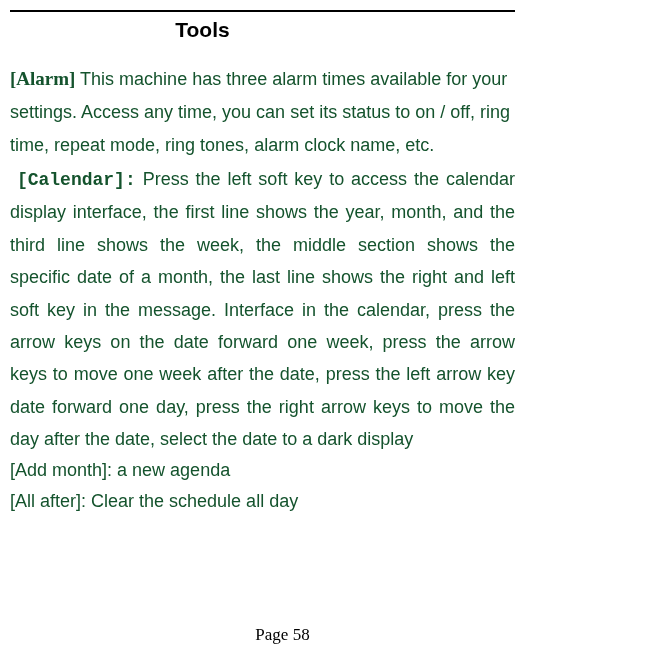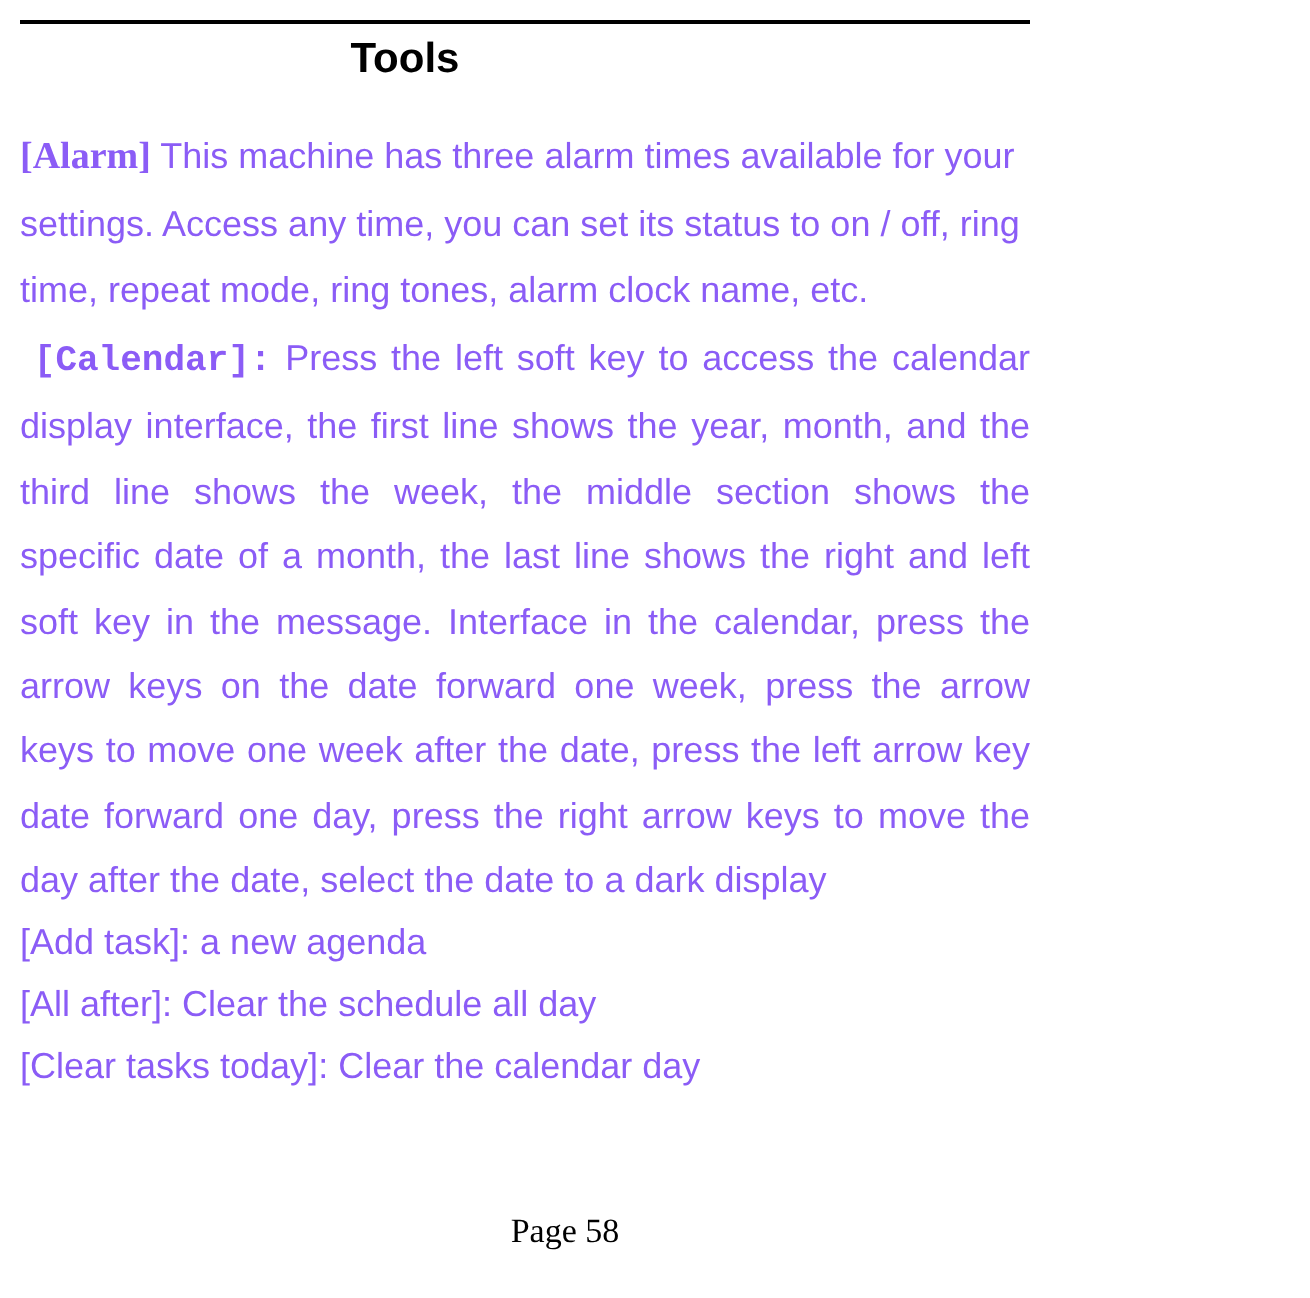--- a/index.html
+++ b/index.html
@@ -28,21 +28,21 @@
       font-weight: bold;
       font-size: 21px;
       text-align: center;
       margin-bottom: 20px;
       font-family: Arial, sans-serif;
       margin-left: -120px;
     }
     .section {
       font-size: 18px;
       line-height: 1.8;
-      color: #8b5cf6;
+      color: #14532d;
     }
     .alarm-para {
       text-align: left;
     }
     .alarm-label {
       font-weight: bold;
       font-family: "Times New Roman", serif;
       font-size: 19px;
     }
     .calendar-para {
@@ -57,21 +57,21 @@
     .task-line {
       text-align: left;
       font-size: 18px;
       line-height: 1.7;
     }
     .task-line .smaller {
       font-size: 16px;
     }
     .page-number {
       position: absolute;
-      bottom: 23px;
+      bottom: 4px;
       width: 525px;
       text-align: center;
       font-family: "Times New Roman", serif;
       font-size: 17px;
       padding-left: 40px;
     }
   </style>
 </head>
 <body>
 
@@ -82,24 +82,21 @@
   <div class="section">
     <p class="alarm-para">
       <span class="alarm-label">[Alarm]</span><span> This machine has three alarm times available for your settings. Access any time, you can set its status to on / off, ring time, repeat mode, ring tones, alarm clock name, etc.</span>
     </p>
 
     <p class="calendar-para">
       &nbsp;<span class="calendar-label">[Calendar]:</span><span> Press the left soft key to access the calendar display interface, the first line shows the year, month, and the third line shows the week, the middle section shows the specific date of a month, the last line shows the right and left soft key in the message. Interface in the calendar, press the arrow keys on the date forward one week, press the arrow keys to move one week after the date, press the left arrow key date forward one day, press the right arrow keys to move the day after the date, select the date to a dark display</span>
     </p>
 
     <div class="task-line">
-      <span>[Add task]: </span><span>a new agenda</span>
+      <span>[Add month]: </span><span>a new agenda</span>
     </div>
     <div class="task-line">
       <span>[All after]: </span><span>Clear the schedule all day</span>
-    </div>
-    <div class="task-line">
-      <span>[Clear tasks today]: </span><span>Clear the calendar day</span>
     </div>
   </div>
 </div>
 
 <div class="page-number">Page 58</div>
 
 </body></html>

